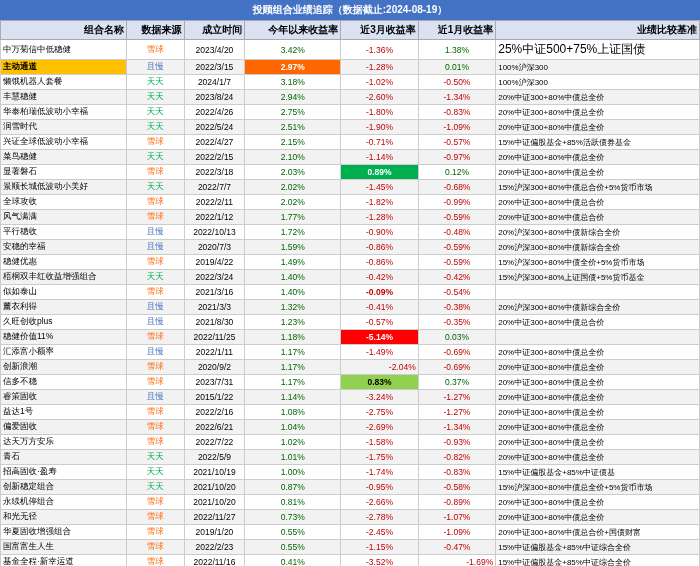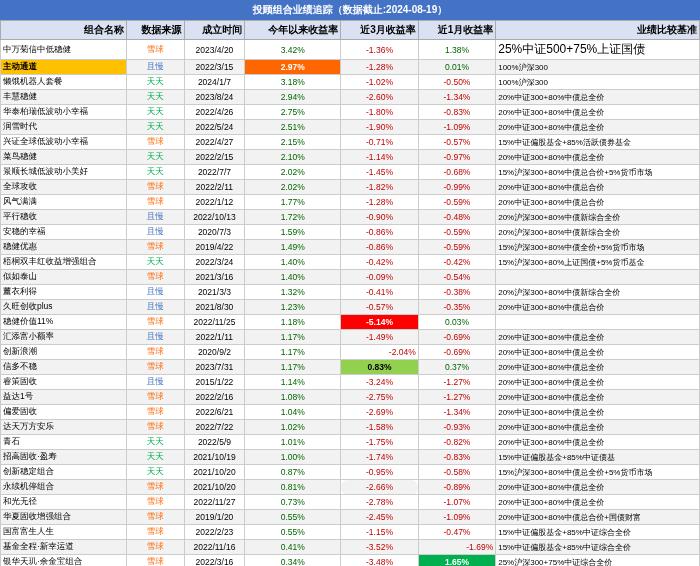--- a/index.html
+++ b/index.html
@@ -135,20 +135,29 @@
       </tr>
       <tr style="background: rgb(242, 242, 242);">
         <td class="td-left">菜鸟稳健</td>
         <td style="color: rgb(0, 176, 80);">天天</td>
         <td>2022/2/15</td>
         <td style="color: rgb(0, 100, 0);">2.10%</td>
         <td style="color: rgb(192, 0, 0);">-1.14%</td>
         <td style="color: rgb(192, 0, 0);">-0.97%</td>
         <td class="td-left" style="font-size: 8px;">20%中证300+80%中债总全价</td>
       </tr>
+      <tr>
+        <td class="td-left">显著磐石</td>
+        <td style="color: rgb(255, 102, 0);">雪球</td>
+        <td>2022/3/18</td>
+        <td style="color: rgb(0, 100, 0);">2.03%</td>
+        <td style="background: rgb(0, 176, 80); color: rgb(255, 255, 255); font-weight: bold;">0.89%</td>
+        <td style="color: rgb(0, 100, 0);">0.12%</td>
+        <td class="td-left" style="font-size: 8px;">20%中证300+80%中债总全价</td>
+      </tr>
       <tr style="background: rgb(242, 242, 242);">
         <td class="td-left">景顺长城低波动小美好</td>
         <td style="color: rgb(0, 176, 80);">天天</td>
         <td>2022/7/7</td>
         <td style="color: rgb(0, 100, 0);">2.02%</td>
         <td style="color: rgb(192, 0, 0);">-1.45%</td>
         <td style="color: rgb(192, 0, 0);">-0.68%</td>
         <td class="td-left" style="font-size: 8px;">15%沪深300+80%中债总合价+5%货币市场</td>
       </tr>
       <tr>
@@ -203,21 +212,21 @@
         <td style="color: rgb(0, 100, 0);">1.40%</td>
         <td style="color: rgb(192, 0, 0);">-0.42%</td>
         <td style="color: rgb(192, 0, 0);">-0.42%</td>
         <td class="td-left" style="font-size: 8px;">15%沪深300+80%上证国债+5%货币基金</td>
       </tr>
       <tr>
         <td class="td-left">似如泰山</td>
         <td style="color: rgb(255, 102, 0);">雪球</td>
         <td>2021/3/16</td>
         <td style="color: rgb(0, 100, 0);">1.40%</td>
-        <td style="color: rgb(192, 0, 0);">-0.09%</td>
+        <td style="color: rgb(192, 0, 0); font-weight: bold;">-0.09%</td>
         <td style="color: rgb(192, 0, 0);">-0.54%</td>
         <td class="td-left" style="font-size: 8px;"></td>
       </tr>
       <tr style="background: #1d4ed8;">
         <td class="td-left">薰衣利得</td>
         <td style="color: rgb(68, 114, 196);">且慢</td>
         <td>2021/3/3</td>
         <td style="color: rgb(0, 100, 0);">1.32%</td>
         <td style="color: rgb(192, 0, 0);">-0.41%</td>
         <td style="color: rgb(192, 0, 0);">-0.38%</td>

